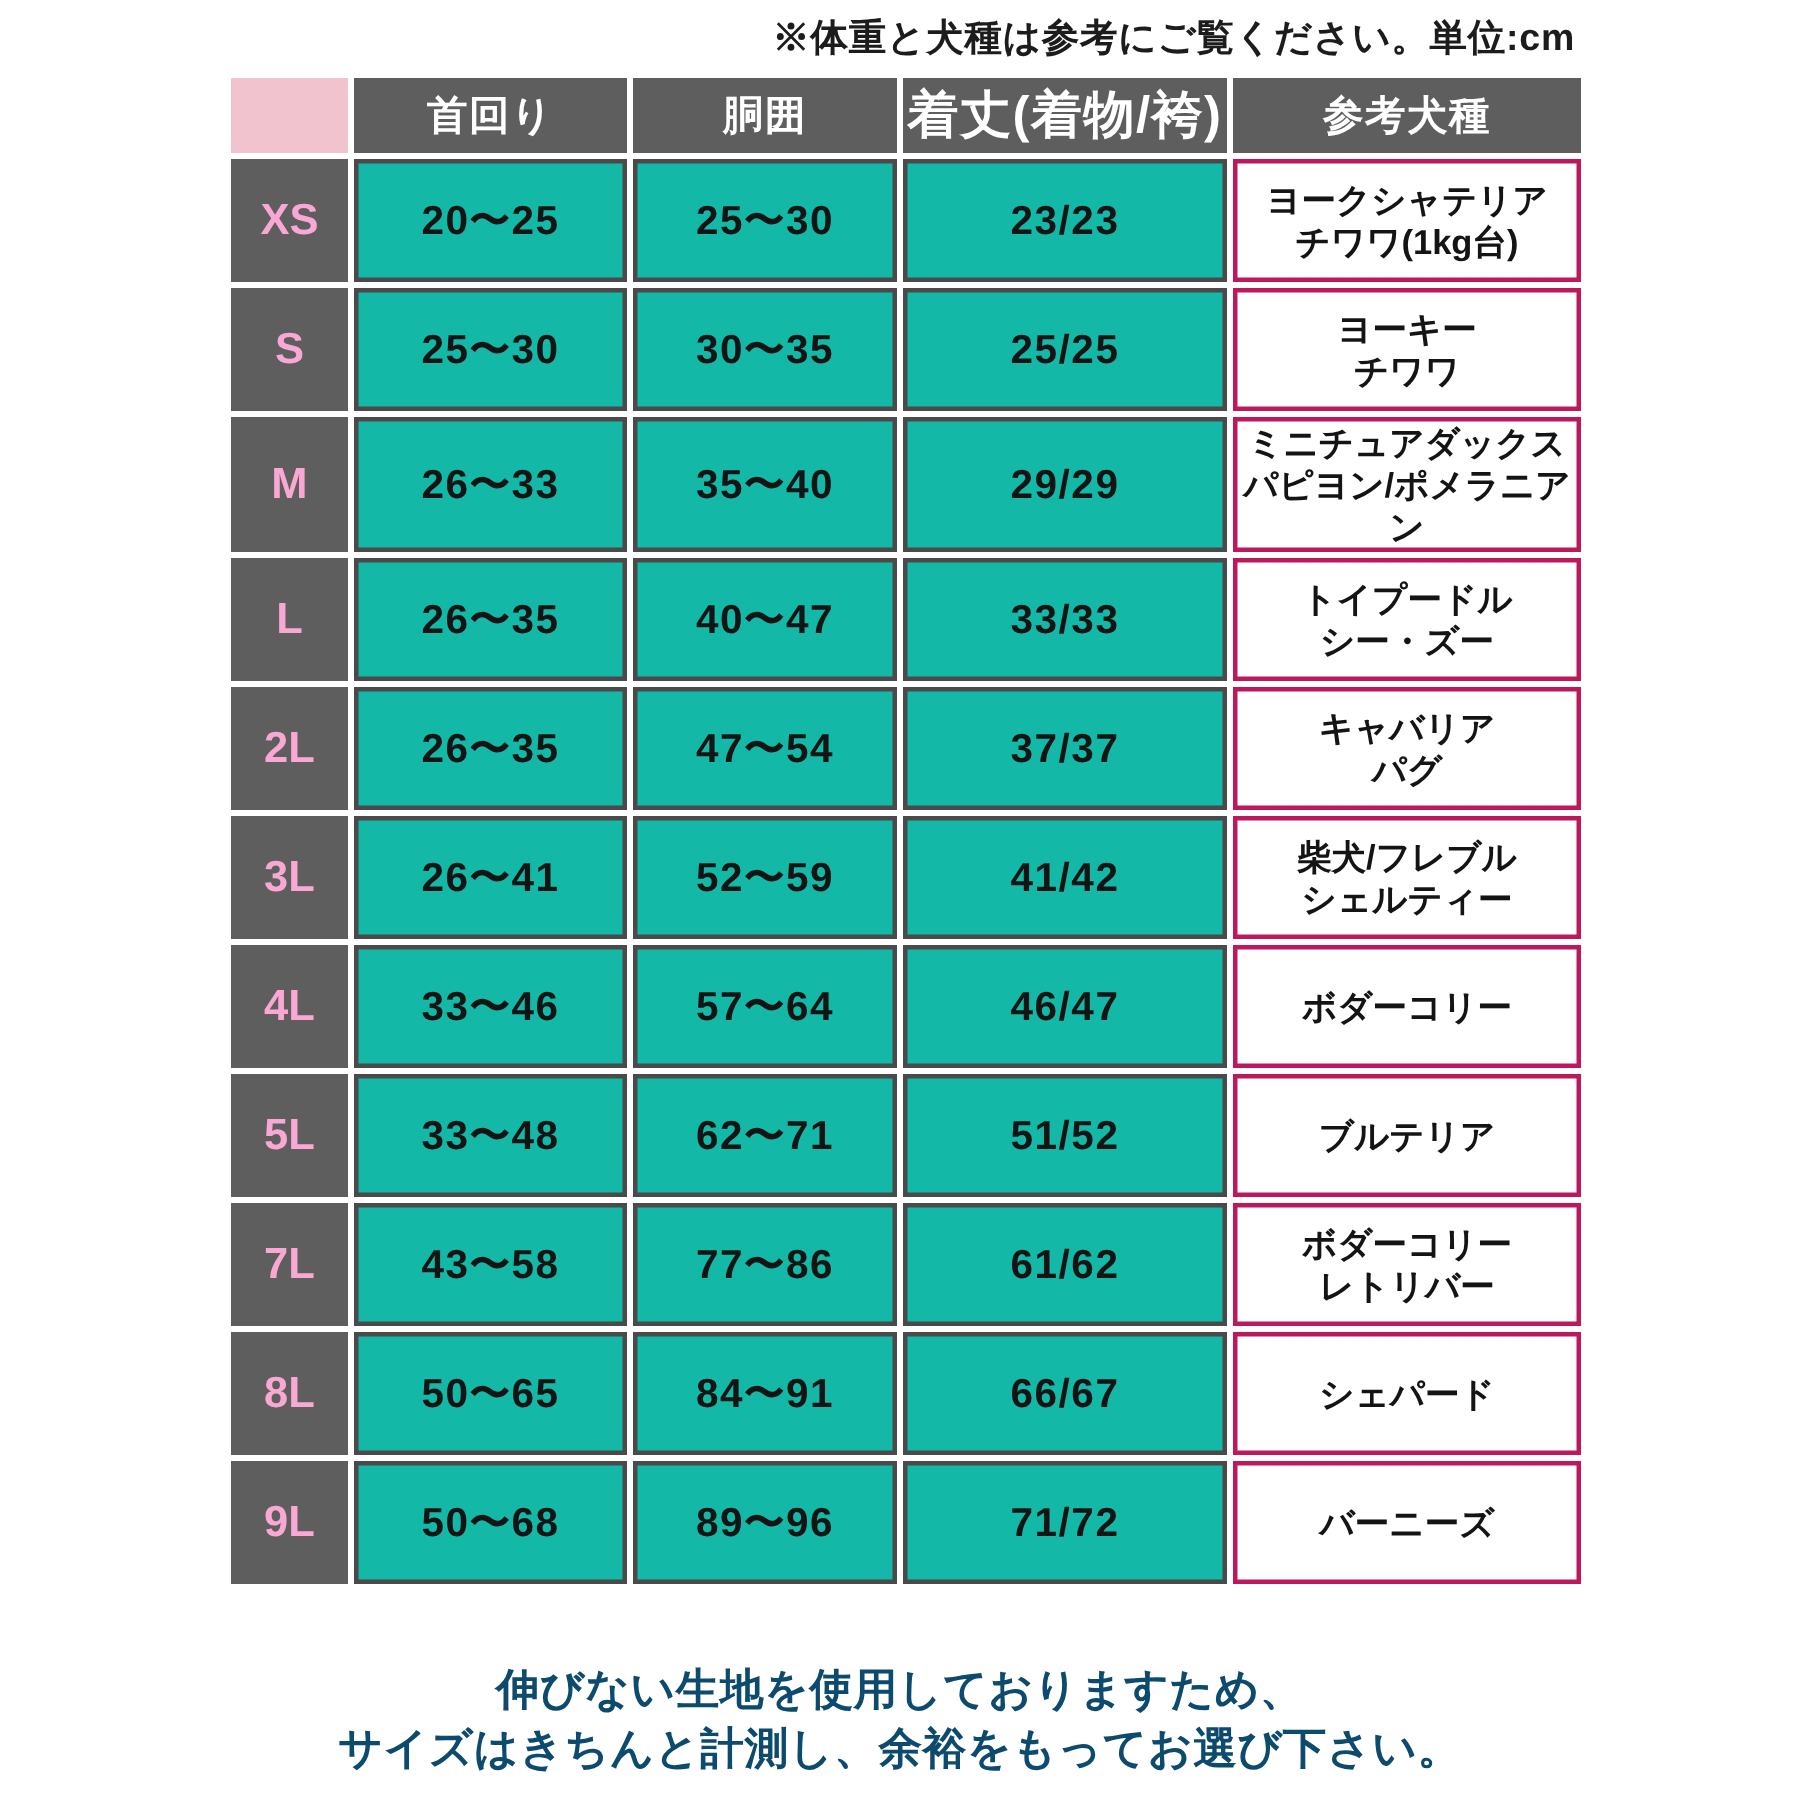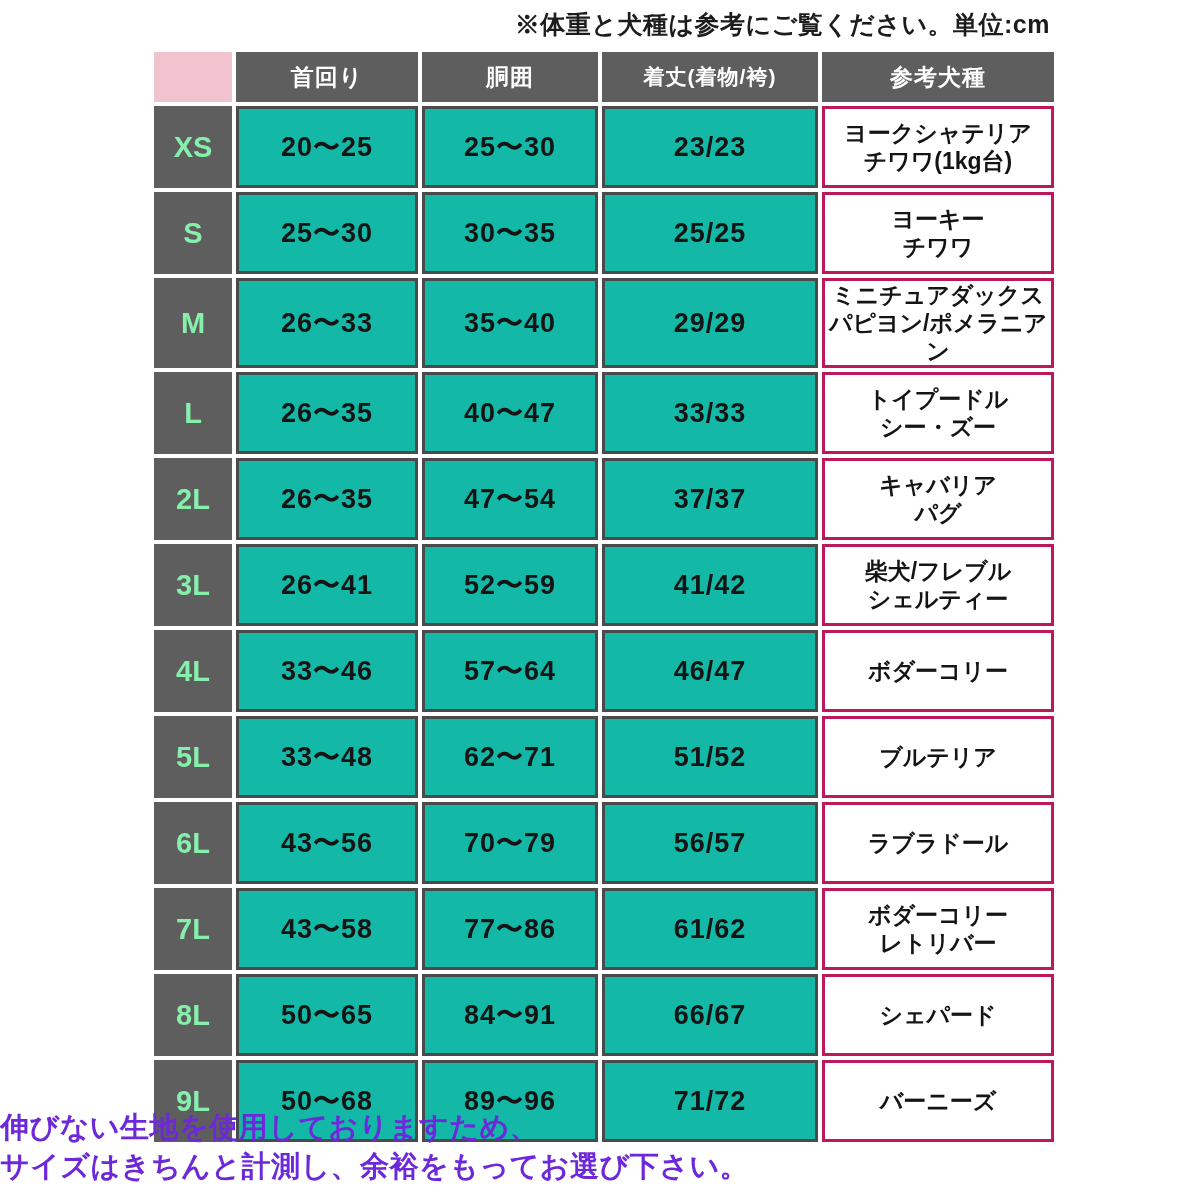--- a/index.html
+++ b/index.html
@@ -54,30 +54,30 @@
 
   .hdr-corner {
     background: #f0c3cf;
     height: 50px;
     border: none;
   }
   .hdr {
     background: #5e5e5e;
     color: #ffffff;
     height: 50px;
-    font-size: 23px;
+    font-size: 27px;
     font-weight: 700;
     text-align: center;
     vertical-align: middle;
     letter-spacing: 1px;
   }
-  .hdr.len { font-size: 21px; }
+  .hdr.len { font-size: 34px; }
   .sizecell {
     background: #5e5e5e;
-    color: #86efac;
+    color: #f9a8d4;
     font-size: 29px;
     font-weight: 700;
     text-align: center;
     vertical-align: middle;
     height: 76px;
   }
   .datacell {
     border: 3px solid #4a4a4a;
     background: #14b8a6;
     color: #141414;
@@ -99,22 +99,22 @@
     height: 76px;
     line-height: 1.22;
     letter-spacing: 0px;
   }
   .breedcell .l2 { display: block; text-align: center; }
   .footnote {
     position: absolute;
     left: 0;
     right: 0;
     bottom: 14px;
-    text-align: left;
-    color: #6d28d9;
+    text-align: center;
+    color: #0c4a6e;
     font-size: 29px;
     font-weight: 700;
     line-height: 1.35;
     letter-spacing: 0.5px;
   }
   .footnote div { display: block; }
 </style>
 </head>
 <body>
 
@@ -191,27 +191,20 @@
             <td class="breedcell"><span>ボダーコリー</span></td>
           </tr>
           <tr>
             <td class="sizecell">5L</td>
             <td class="datacell">33〜48</td>
             <td class="datacell">62〜71</td>
             <td class="datacell">51/52</td>
             <td class="breedcell"><span>ブルテリア</span></td>
           </tr>
           <tr>
-            <td class="sizecell">6L</td>
-            <td class="datacell">43〜56</td>
-            <td class="datacell">70〜79</td>
-            <td class="datacell">56/57</td>
-            <td class="breedcell"><span>ラブラドール</span></td>
-          </tr>
-          <tr>
             <td class="sizecell">7L</td>
             <td class="datacell">43〜58</td>
             <td class="datacell">77〜86</td>
             <td class="datacell">61/62</td>
             <td class="breedcell"><span>ボダーコリー</span><span class="l2">レトリバー</span></td>
           </tr>
           <tr>
             <td class="sizecell">8L</td>
             <td class="datacell">50〜65</td>
             <td class="datacell">84〜91</td>

